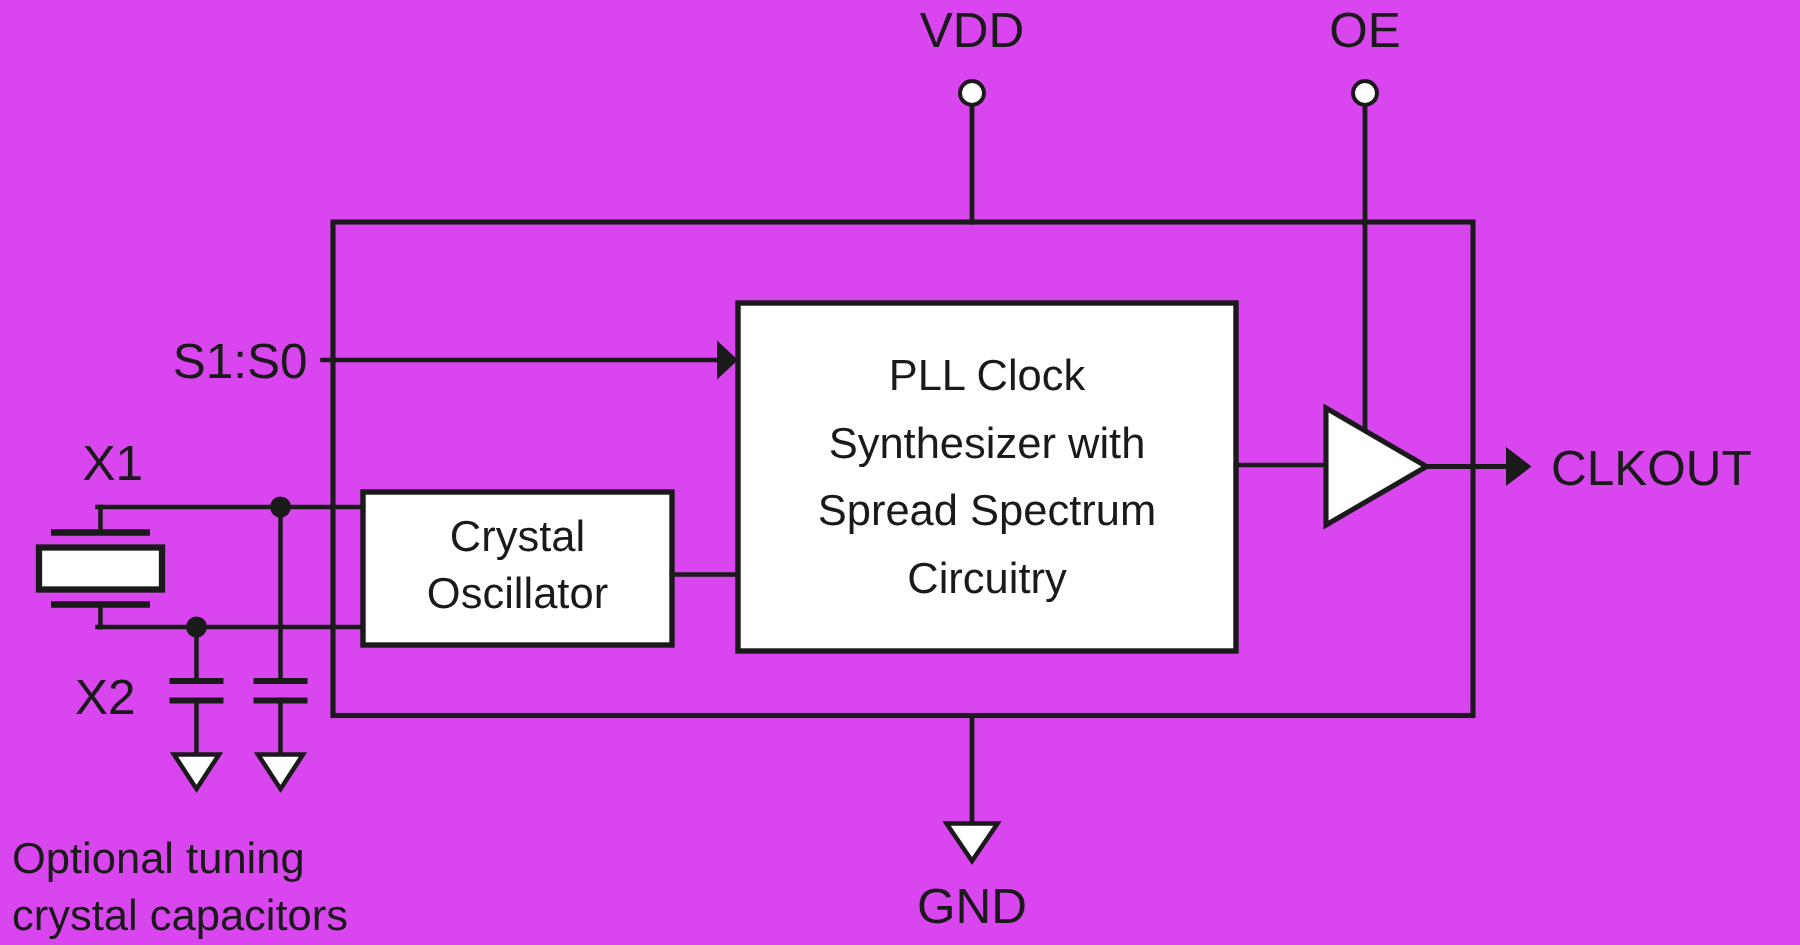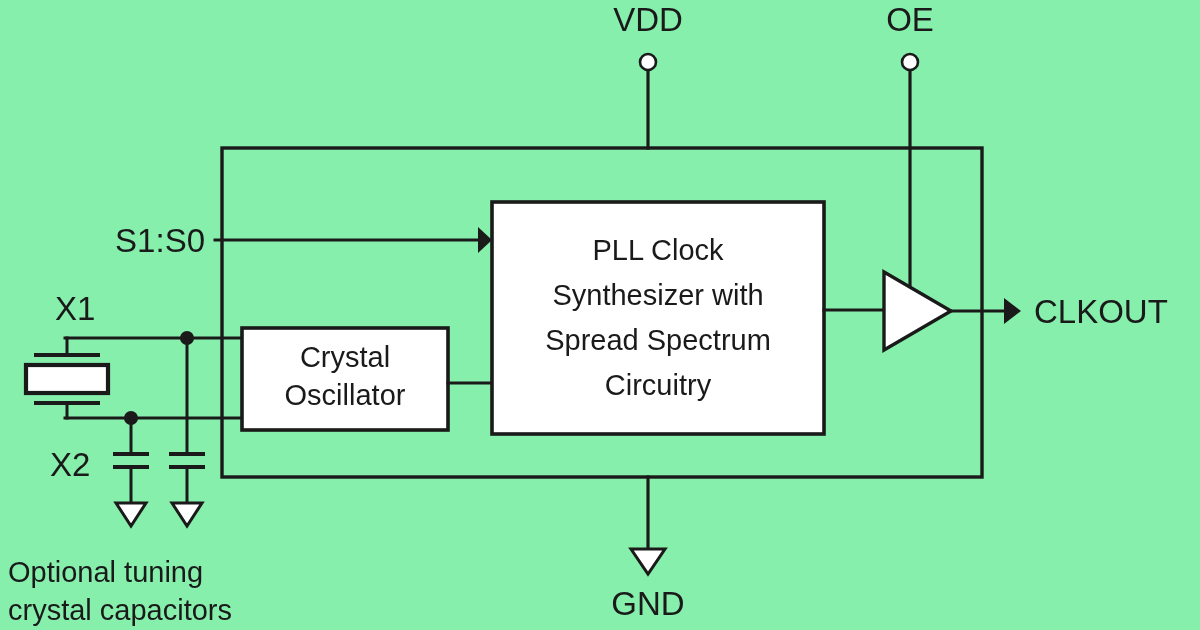--- a/index.html
+++ b/index.html
@@ -10,21 +10,21 @@
   body {
     width: 1200px;
     height: 630px;
     overflow: hidden;
     font-family: "Liberation Sans", sans-serif;
   }
   #diagram-root {
     position: relative;
     width: 1200px;
     height: 630px;
-    background: #86efac;
+    background: #d946ef;
     text-decoration: underline;
   }
   svg.schematic {
     display: block;
     width: 1200px;
     height: 630px;
   }
   .wire {
     stroke: #1a1a1a;
     stroke-width: 3.2;

